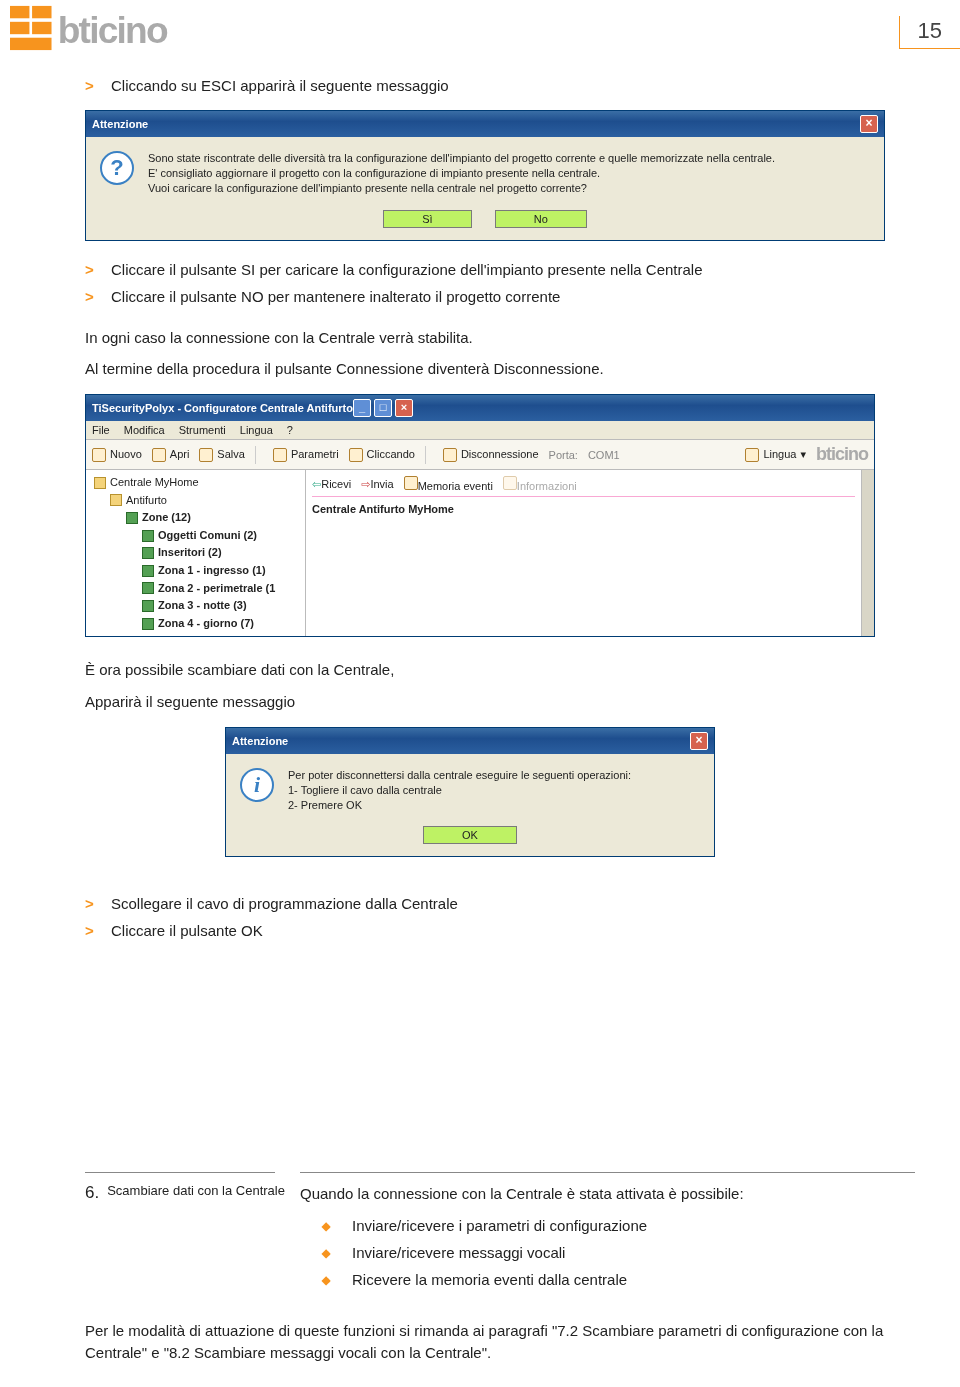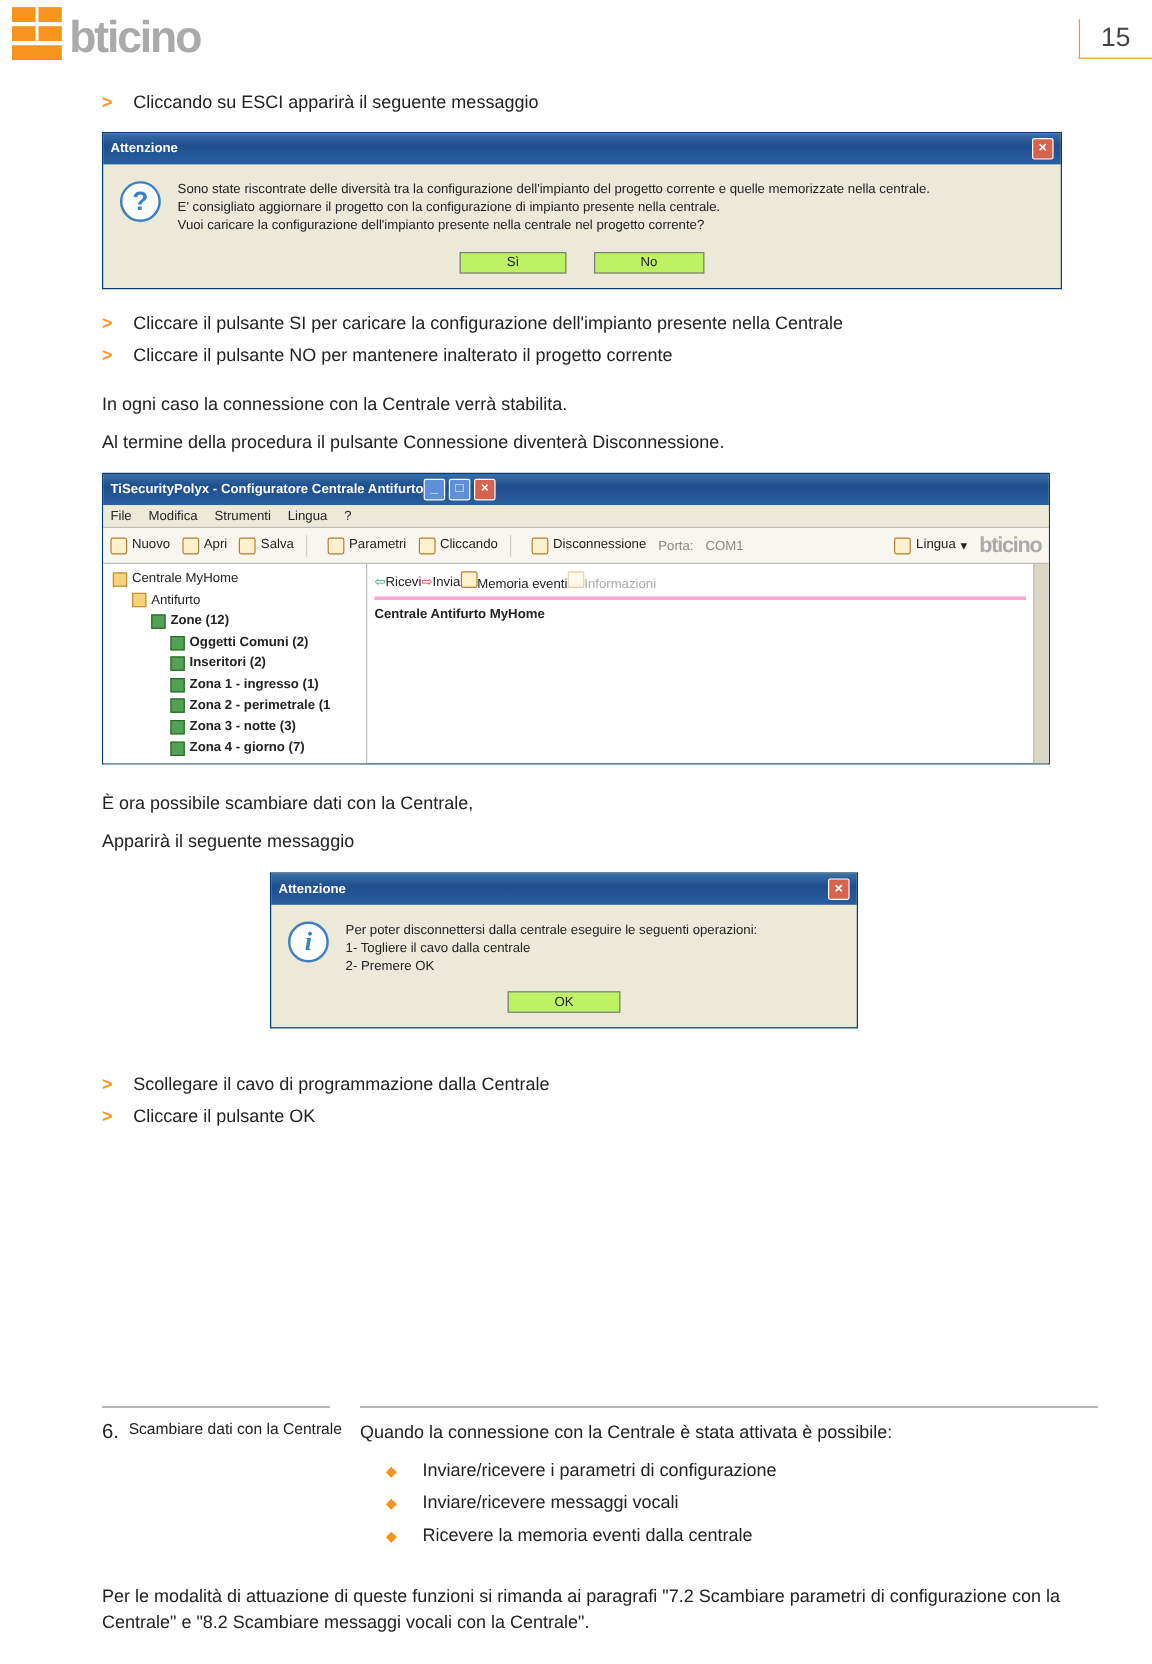--- a/index.html
+++ b/index.html
@@ -101,21 +101,21 @@
   .tree{
     width:220px;border-right:1px solid #bbb;background:#fff;
     padding:4px 4px 4px 8px;line-height:1.6;font-size:11px;
     position:relative;
   }
   .tree .node{display:flex;align-items:center;gap:4px;white-space:nowrap}
   .ticon-sm{width:12px;height:12px;display:inline-block;background:#54a054;border:1px solid #2a6a2a}
   .ticon-folder{width:12px;height:12px;display:inline-block;background:#f4d37a;border:1px solid #b8922e}
   .tree .ind1{padding-left:16px}.tree .ind2{padding-left:32px}.tree .ind3{padding-left:48px}
   .rightpane{flex:1;padding:6px}
-  .subtoolbar{display:flex;align-items:center;border-bottom:3px solid #f9a8d4;padding-bottom:4px;margin-bottom:6px;font-size:11px}
+  .subtoolbar{display:flex;gap:10px;align-items:center;border-bottom:1px solid #f9a8d4;padding-bottom:4px;margin-bottom:6px;font-size:11px}
   .app-logo{font-weight:bold;color:#aaa;font-size:18px;letter-spacing:-1px}
   .scroll{width:13px;background:#d9d6c7;border-left:1px solid #bbb}
 </style>
 </head>
 <body>
 
 <div class="logo">
   <svg viewBox="0 0 300 50" xmlns="http://www.w3.org/2000/svg">
     <rect x="0" y="0" width="22" height="14" fill="#f7941e"></rect>
     <rect x="0" y="18" width="22" height="14" fill="#f7941e"></rect>

